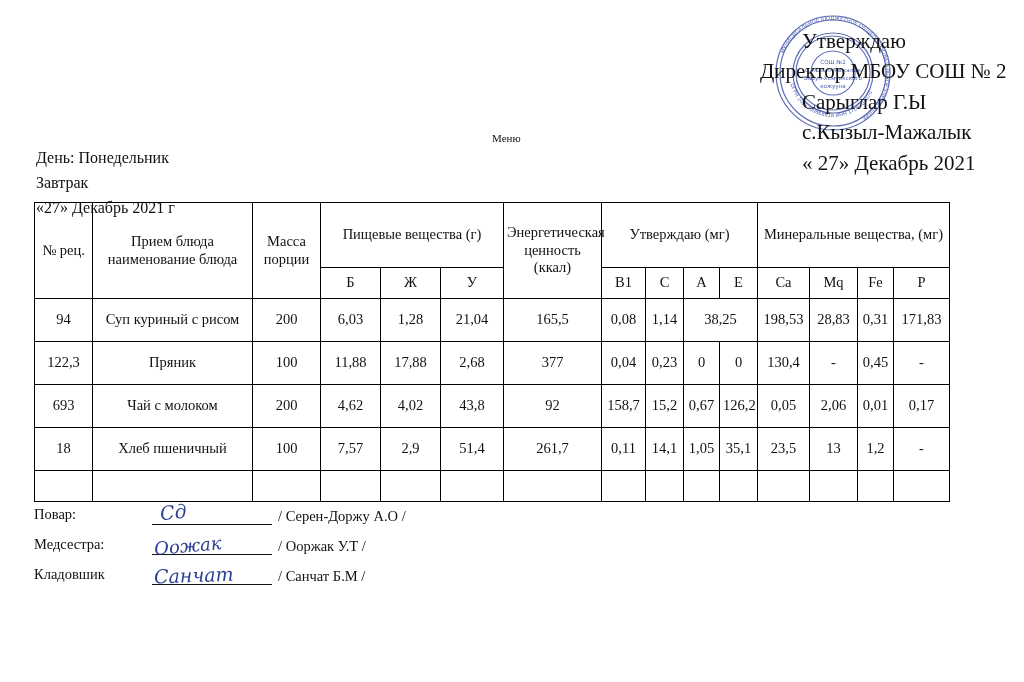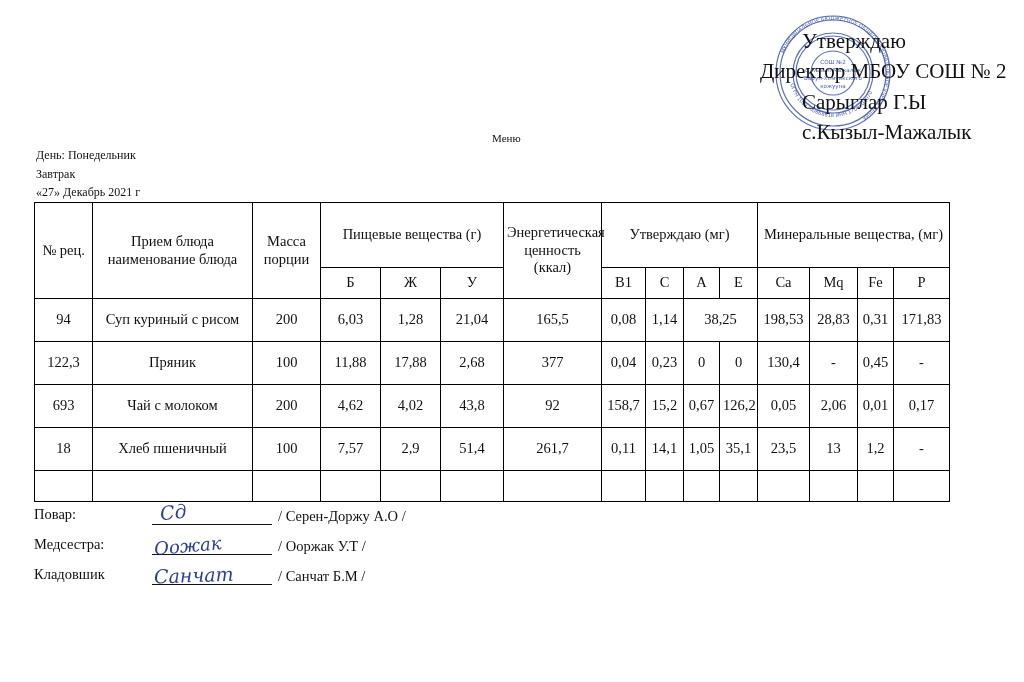--- a/index.html
+++ b/index.html
@@ -52,21 +52,21 @@
     top: 132px;
     left: 492px;
     font-size: 11px;
   }
 
   
   .doc-head {
     position: absolute;
     top: 146px;
     left: 36px;
-    font-size: 12px;
+    font-size: 16px;
     line-height: 1.55;
   }
 
   
   .tbl-wrap {
     position: absolute;
     top: 202px;
     left: 34px;
     width: 905px;
   }
@@ -179,20 +179,21 @@
       <text x="65" y="80">кожууна</text>
     </g>
   </svg>
 </div>
 
 <div class="approval">
   <div class="line ind">Утверждаю</div>
   <div class="line">Директор МБОУ СОШ № 2</div>
   <div class="line ind">Сарыглар Г.Ы</div>
   <div class="line ind">с.Кызыл-Мажалык</div>
+  <div class="line ind">« 27»  Декабрь  2021</div>
 </div>
 
 <div class="menu-title">Меню</div>
 
 <div class="doc-head">
   <div>День: Понедельник</div>
   <div>Завтрак</div>
   <div>«27» Декабрь 2021 г</div>
 </div>
 

